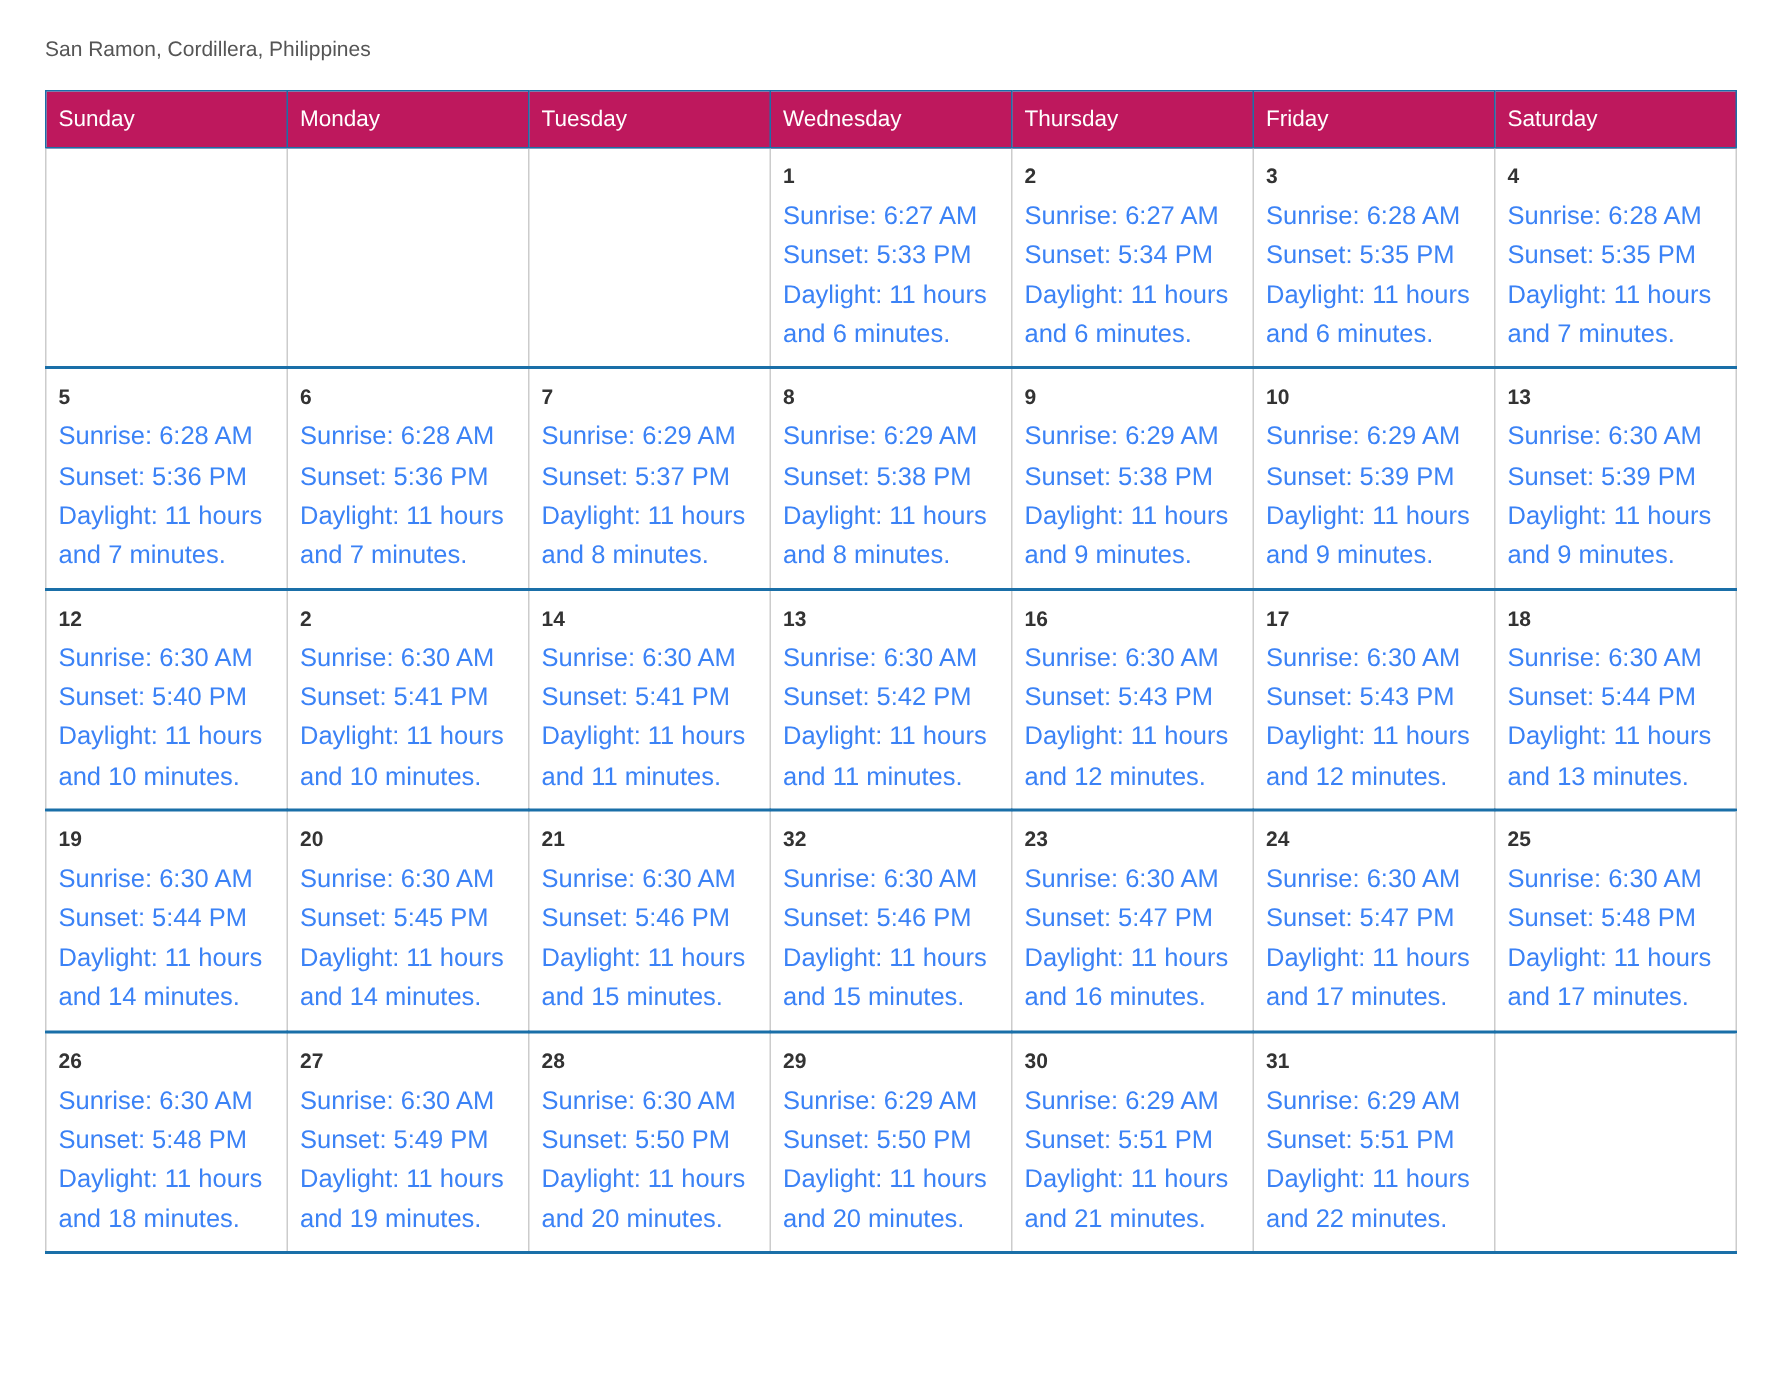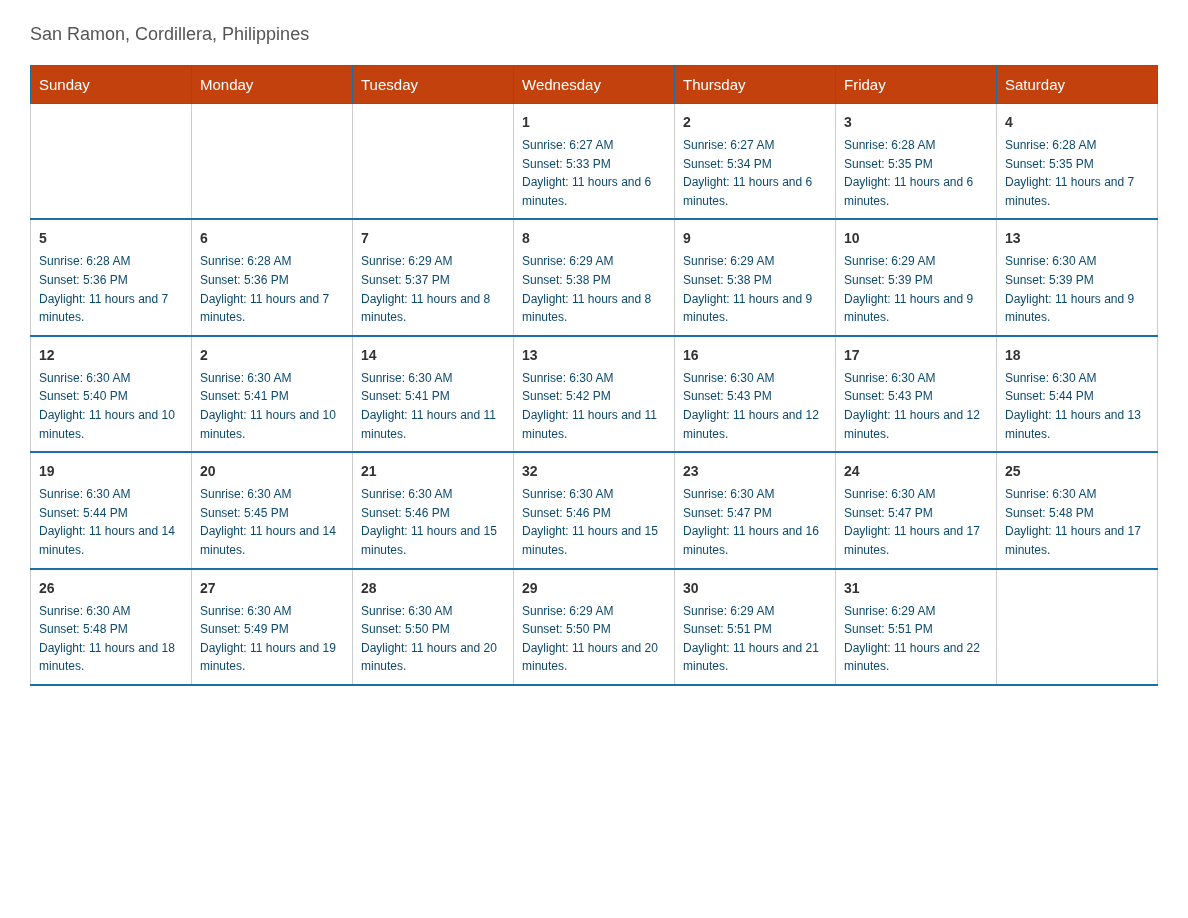--- a/index.html
+++ b/index.html
@@ -33,31 +33,31 @@
     .title-section {
       text-align: right;
     }
     .month-title {
       font-size: 42px;
       font-weight: bold;
       color: #333;
       line-height: 1.1;
     }
     .location {
-      font-size: 18px;
+      font-size: 14px;
       color: #555;
       margin-top: 4px;
     }
     table {
       width: 100%;
       border-collapse: collapse;
       table-layout: fixed;
     }
     thead tr {
-      background-color: #c2410c;
+      background-color: #be185d;
       color: #fff;
     }
     thead th {
       padding: 10px 8px;
       font-size: 15px;
       font-weight: normal;
       text-align: left;
       border: 1px solid #1a6fa8;
     }
     tbody tr {
@@ -73,22 +73,22 @@
       min-height: 100px;
       height: 110px;
     }
     .day-number {
       font-size: 14px;
       font-weight: bold;
       display: block;
       margin-bottom: 3px;
     }
     .day-info {
-      font-size: 12px;
-      color: #0c4a6e;
+      font-size: 17px;
+      color: #3b82f6;
       line-height: 1.55;
     }
     .empty-cell {
       background: #fff;
     }
   </style>
 </head>
 <body>
 
 <div class="header">

